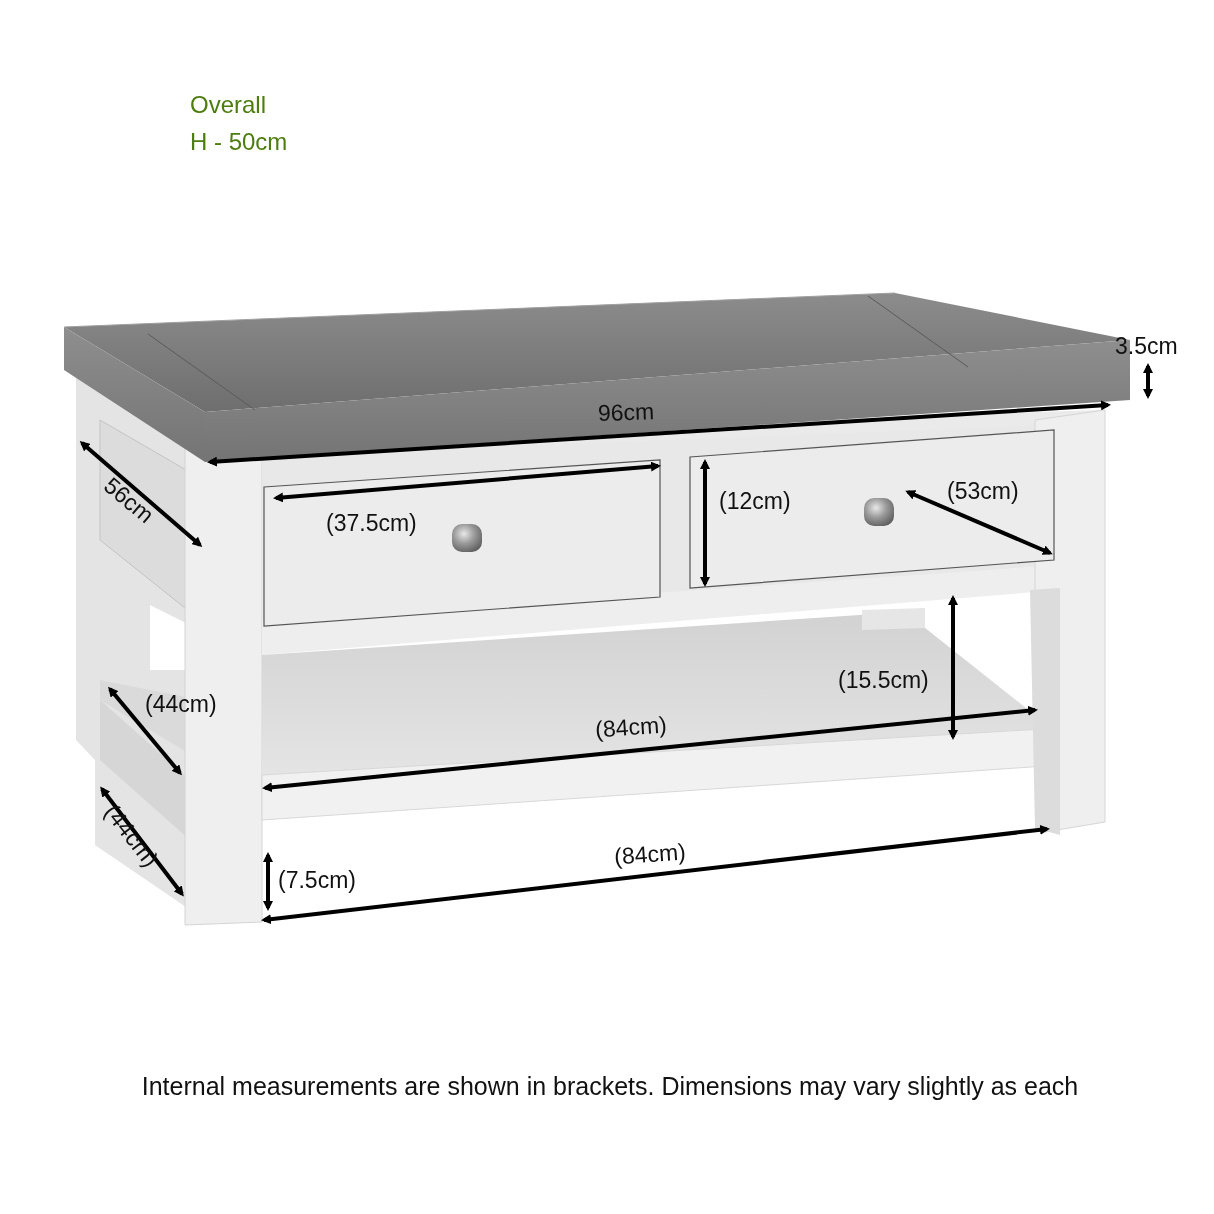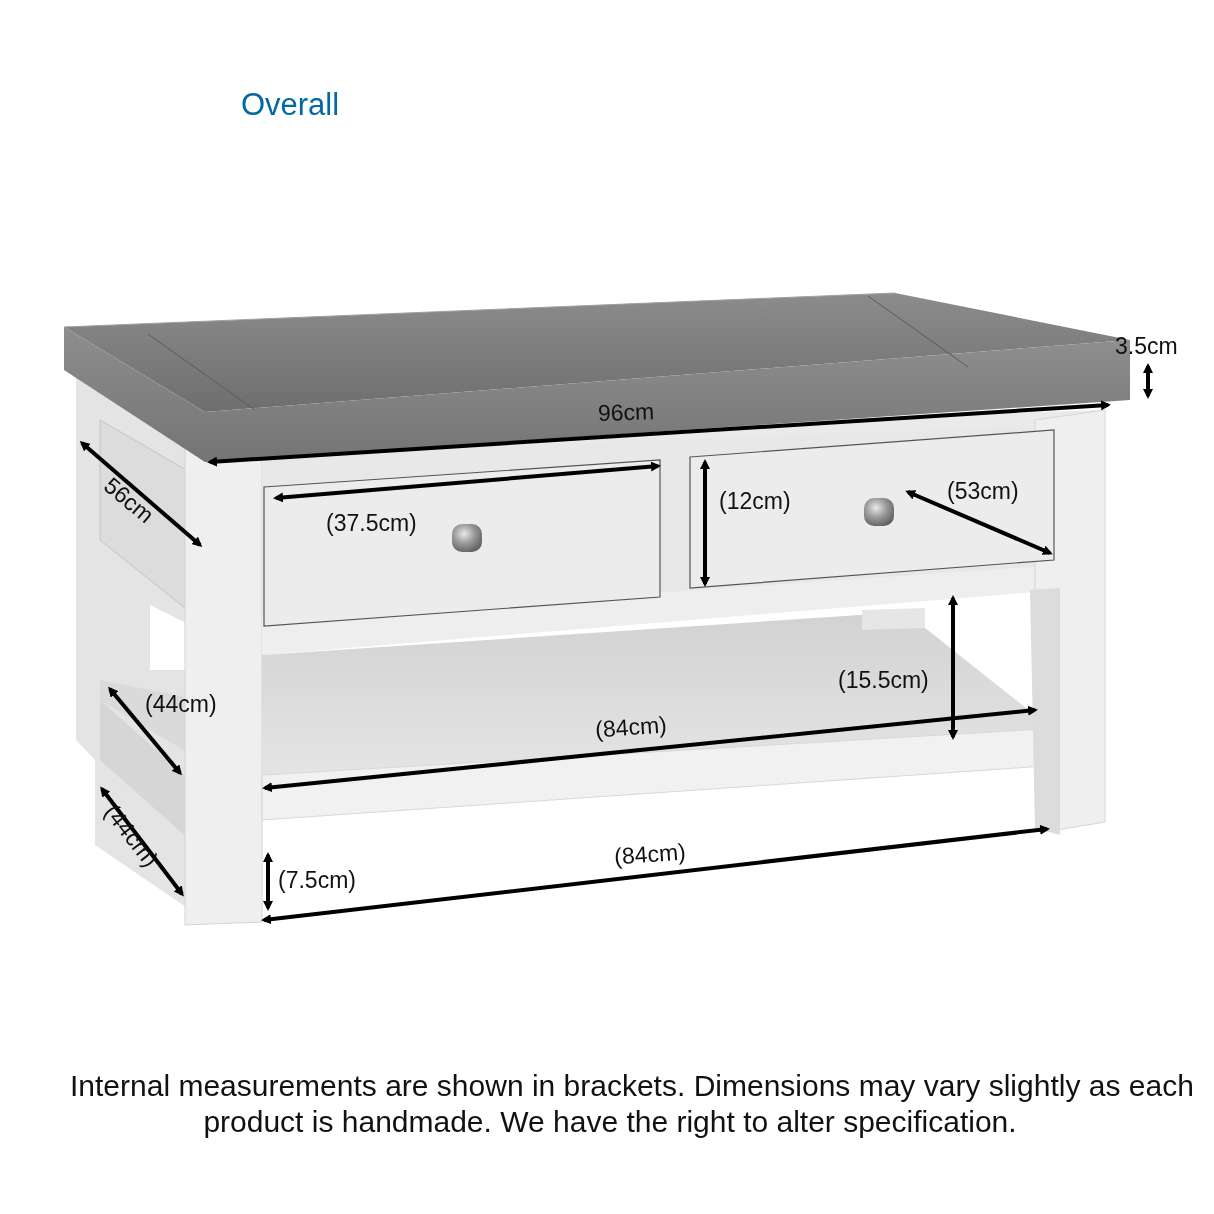--- a/index.html
+++ b/index.html
@@ -1,32 +1,33 @@
 <!DOCTYPE html>
 <html><head>
   <meta charset="utf-8">
   <style>
     html, body { margin: 0; padding: 0; background: #ffffff; }
     body { width: 1214px; height: 1214px; position: relative; overflow: hidden;
            font-family: "Liberation Sans", "DejaVu Sans", sans-serif; color: #111; }
-    .overall { position: absolute; left: 190px; top: 86px; width: 200px; text-align: center;
-               font-size: 31px; line-height: 37px; color: #0369a1; }
+    .overall { position: absolute; left: 190px; top: 86px; width: 200px; text-align: left;
+               font-size: 24px; line-height: 37px; color: #4d7c0f; }
     .overall div { white-space: nowrap; }
     svg.stage { position: absolute; left: 0; top: 0; }
     .lbl { font-family: "Liberation Sans", "DejaVu Sans", sans-serif; font-size: 23px; fill: #111; }
     .lbl-narrow { font-family: "Liberation Sans", "DejaVu Sans", sans-serif; font-size: 23px; fill: #111; }
     .disclaimer { position: absolute; left: 70px; top: 1068px; width: 1080px; text-align: center;
-                  font-size: 30px; line-height: 36px; color: #111; }
+                  font-size: 25px; line-height: 36px; color: #111; }
     .disclaimer div { white-space: nowrap; }
   </style>
 </head>
 <body>
 
 <div class="overall">
   <div>Overall</div>
+  <div>H - 50cm</div>
 </div>
 
 <svg class="stage" width="1214" height="1214" viewBox="0 0 1214 1214">
   <defs>
     <marker id="ah" markerWidth="10" markerHeight="10" refX="7" refY="5" orient="auto-start-reverse" markerUnits="userSpaceOnUse">
       <path d="M0,0 L10,5 L0,10 Z" fill="#000"></path>
     </marker>
     <linearGradient id="topGrad" x1="0" y1="0" x2="0" y2="1">
       <stop offset="0" stop-color="#8c8c8c"></stop>
       <stop offset="1" stop-color="#6e6e6e"></stop>
@@ -117,14 +118,13 @@
     <text class="lbl-narrow" x="595" y="735" transform="rotate(-4 630 725)">(84cm)</text>
     <text class="lbl" x="145" y="712">(44cm)</text>
     <text class="lbl" x="78" y="836" transform="rotate(52 115 850)">(44cm)</text>
     <text class="lbl-narrow" x="278" y="888">(7.5cm)</text>
     <text class="lbl-narrow" x="614" y="862" transform="rotate(-4 650 852)">(84cm)</text>
   </g>
 </svg>
 
 <div class="disclaimer">
   <div>Internal measurements are shown in brackets. Dimensions may vary slightly as each</div>
-  <div>product is handmade. We have the right to alter specification.</div>
 </div>
 
 </body></html>

